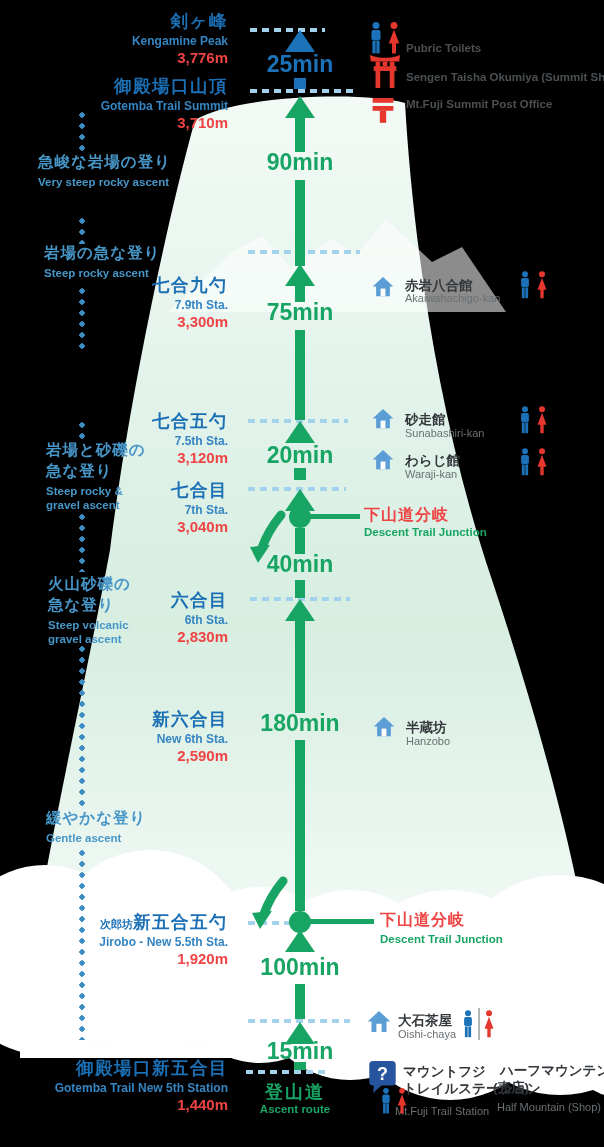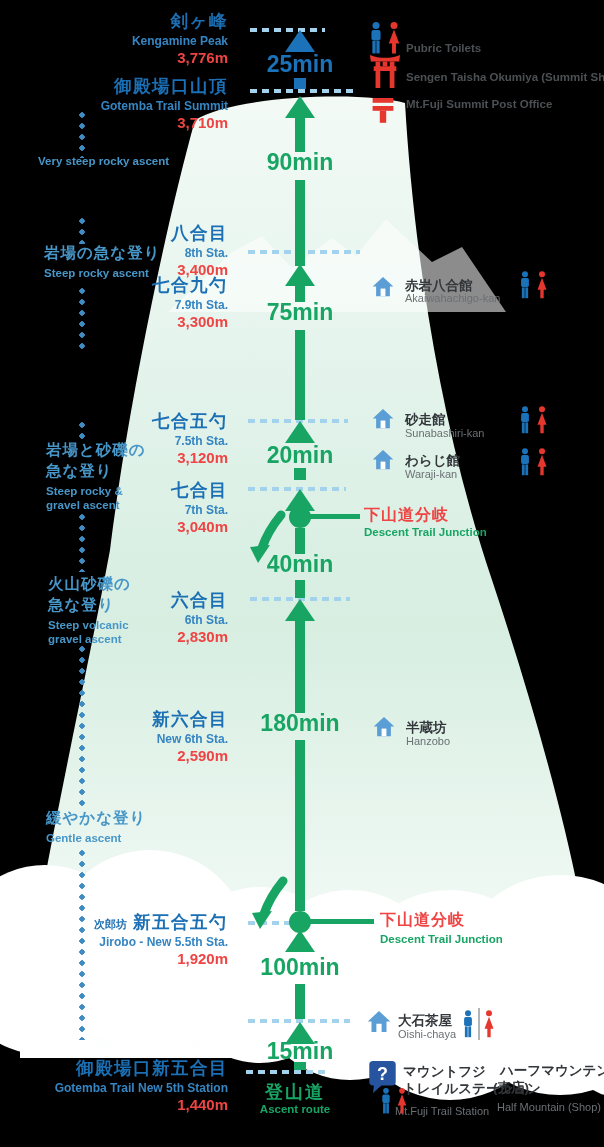--- a/index.html
+++ b/index.html
@@ -4,21 +4,21 @@
 <style>
   html,body{margin:0;padding:0;background:#000;}
   .canvas{position:relative;width:604px;height:1147px;background:#000;overflow:hidden;
           font-family:"Liberation Sans","DejaVu Sans",sans-serif;font-weight:bold;}
   svg.bg{position:absolute;left:0;top:0;}
   
   .station{position:absolute;right:376px;text-align:right;}
   .st-jp{font-size:17.5px;color:#1b6fb4;letter-spacing:1.5px;white-space:nowrap;line-height:1.15;font-family:Liberation Mono, monospace;}
   .st-en{font-size:12px;color:#3585c2;margin-top:2px;white-space:nowrap;}
   .st-elev{font-size:15px;color:#ef4444;margin-top:1px;}
-  .st-prefix{font-size:11px;color:#1b6fb4;margin-right:6px;letter-spacing:0;}
+  .st-prefix{font-size:11px;color:#1b6fb4;letter-spacing:0;}
   
   .time{position:absolute;left:300px;transform:translateX(-50%);font-size:23px;color:#18a564;white-space:nowrap;line-height:1;}
   .time.blue{color:#1b72b8;}
   
   .dash{position:absolute;height:4px;background:repeating-linear-gradient(90deg,#a3d2ec 0 7px,transparent 7px 12px);}
   
   .gline{position:absolute;left:295px;width:10px;background:#18a564;}
   .gsq{position:absolute;left:294px;width:12px;background:#18a564;}
   .bsq{position:absolute;left:294px;width:12px;background:#1b72b8;}
   .arr{position:absolute;left:285px;width:0;height:0;border-left:15px solid transparent;border-right:15px solid transparent;border-bottom:22px solid #18a564;}
@@ -137,25 +137,20 @@
   <div class="station" style="top:12px">
     <div class="st-jp">剣ヶ峰</div>
     <div class="st-en">Kengamine Peak</div>
     <div class="st-elev">3,776m</div>
   </div>
   <div class="station" style="top:77px">
     <div class="st-jp">御殿場口山頂</div>
     <div class="st-en">Gotemba Trail Summit</div>
     <div class="st-elev">3,710m</div>
   </div>
-  <div class="station" style="top:224px">
-    <div class="st-jp">八合目</div>
-    <div class="st-en">8th Sta.</div>
-    <div class="st-elev">3,400m</div>
-  </div>
   <div class="station" style="top:276px">
     <div class="st-jp">七合九勺</div>
     <div class="st-en">7.9th Sta.</div>
     <div class="st-elev">3,300m</div>
   </div>
   <div class="station" style="top:412px">
     <div class="st-jp">七合五勺</div>
     <div class="st-en">7.5th Sta.</div>
     <div class="st-elev">3,120m</div>
   </div>
@@ -179,20 +174,21 @@
     <div class="st-en">Jirobo - New 5.5th Sta.</div>
     <div class="st-elev">1,920m</div>
   </div>
   <div class="station" style="top:1059px">
     <div class="st-jp">御殿場口新五合目</div>
     <div class="st-en">Gotemba Trail New 5th Station</div>
     <div class="st-elev">1,440m</div>
   </div>
 
   <div class="note" style="left:38px;top:152px">
+    <div class="note-jp">急峻な岩場の登り</div>
     <div class="note-en">Very steep rocky ascent</div>
   </div>
   <div class="note" style="left:44px;top:243px">
     <div class="note-jp">岩場の急な登り</div>
     <div class="note-en">Steep rocky ascent</div>
   </div>
   <div class="note" style="left:46px;top:440px">
     <div class="note-jp">岩場と砂礫の
 急な登り</div>
     <div class="note-en">Steep rocky &amp;

